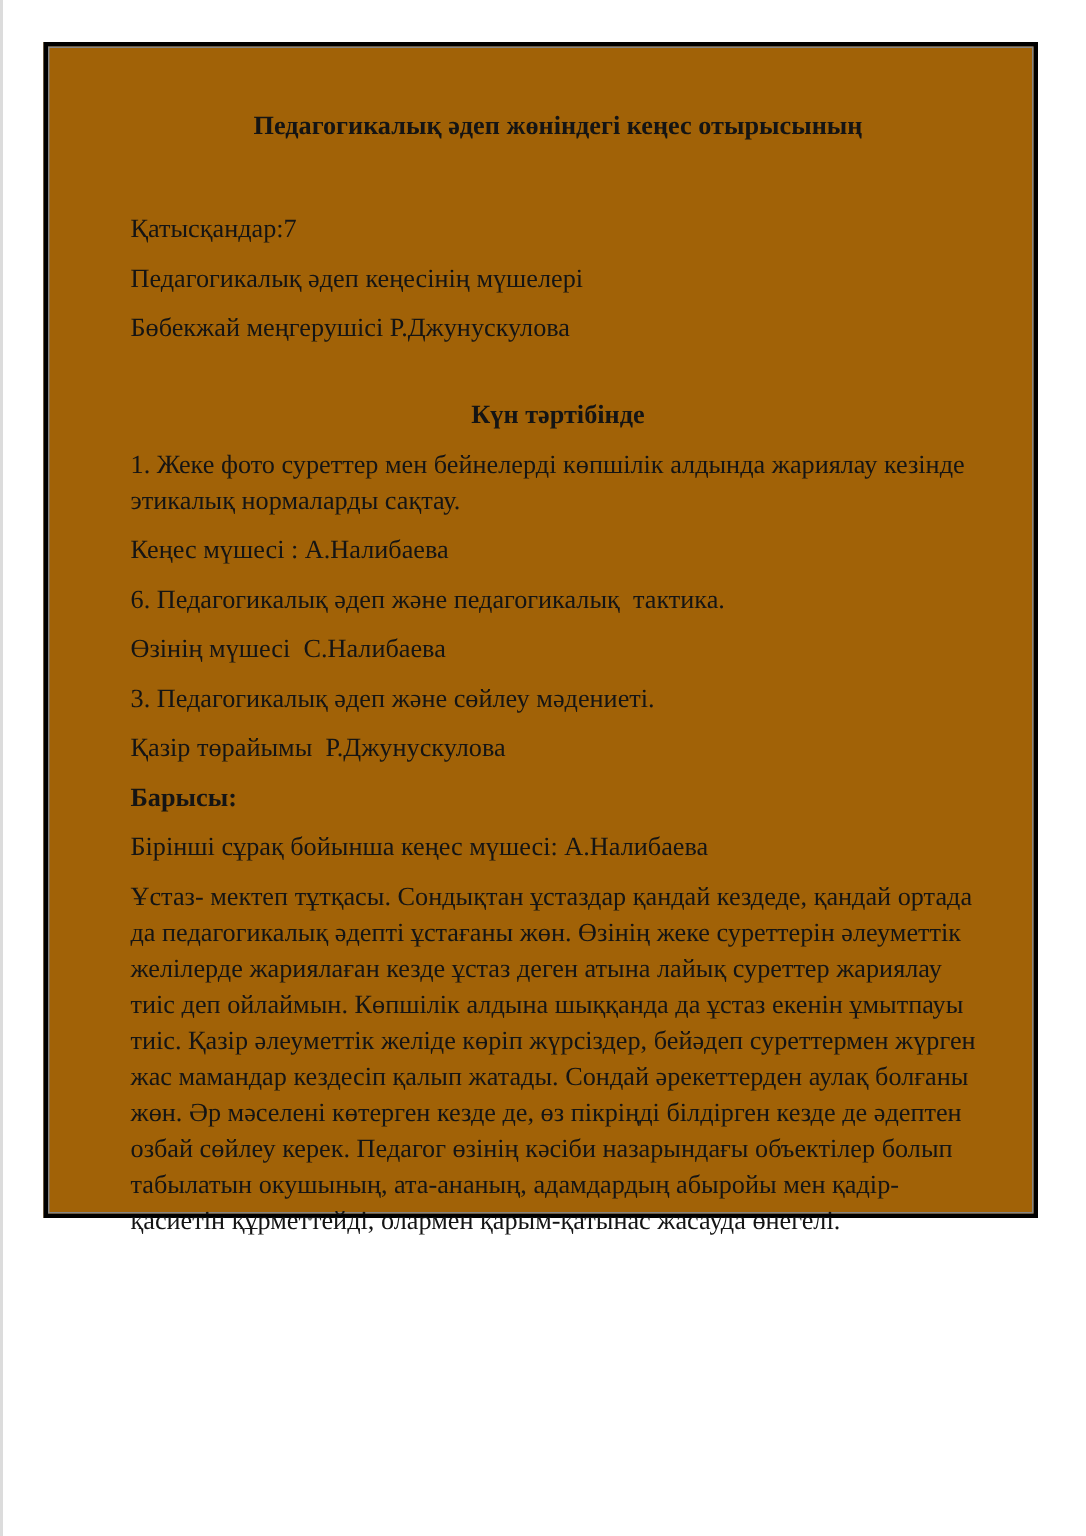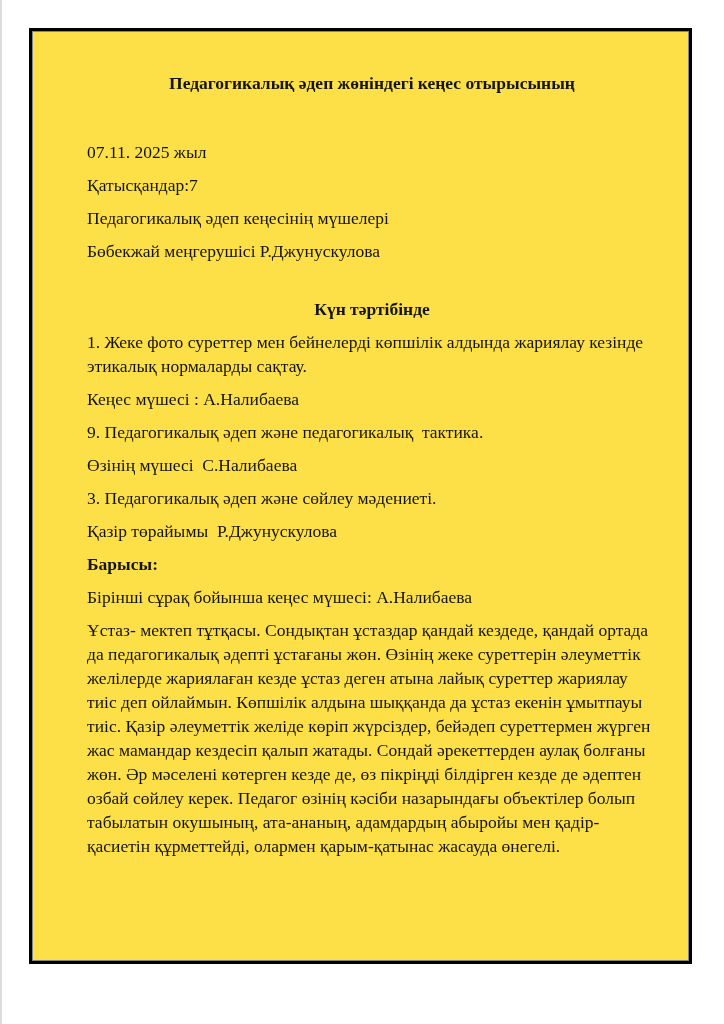--- a/index.html
+++ b/index.html
@@ -16,23 +16,23 @@
     position: absolute;
     left: 0; top: 0;
     width: 2px; height: 1024px;
     background: #dcdcdc;
   }
   .frame {
     position: absolute;
     left: 29px;
     top: 28px;
     width: 663px;
-    height: 936px;
+    height: 784px;
     border: 3px solid #000000;
-    background: #fde047;
+    background: #a16207;
   }
   .frame::before {
     content: "";
     position: absolute;
     inset: 0;
     border: 1px solid #868686;
     pointer-events: none;
   }
   .content {
     position: relative;
@@ -58,32 +58,31 @@
 
 <div class="scan-edge"></div>
 
 <div class="frame">
   <div class="content">
 
     <p class="t-center t-bold title-gap">Педагогикалық әдеп жөніндегі кеңес отырысының</p>
 
     <div class="gap-lg"></div>
 
-    <p>07.11. 2025 жыл</p>
     <p>Қатысқандар:7</p>
     <p>Педагогикалық әдеп кеңесінің мүшелері</p>
     <p>Бөбекжай меңгерушісі Р.Джунускулова</p>
 
     <div class="gap-md"></div>
 
     <p class="t-center t-bold">Күн тәртібінде</p>
 
     <p>1. Жеке фото суреттер мен бейнелерді көпшілік алдында жариялау кезінде этикалық нормаларды сақтау.</p>
     <p>Кеңес мүшесі : А.Налибаева</p>
-    <p>9. Педагогикалық әдеп және педагогикалық  тактика.</p>
+    <p>6. Педагогикалық әдеп және педагогикалық  тактика.</p>
     <p>Өзінің мүшесі  С.Налибаева</p>
     <p>3. Педагогикалық әдеп және сөйлеу мәдениеті.</p>
     <p>Қазір төрайымы  Р.Джунускулова</p>
 
     <p class="t-bold">Барысы:</p>
 
     <p>Бірінші сұрақ бойынша кеңес мүшесі: А.Налибаева</p>
     <p>Ұстаз- мектеп тұтқасы. Сондықтан ұстаздар қандай кездеде, қандай ортада да педагогикалық әдепті ұстағаны жөн. Өзінің жеке суреттерін әлеуметтік желілерде жариялаған кезде ұстаз деген атына лайық суреттер жариялау тиіс деп ойлаймын. Көпшілік алдына шыққанда да ұстаз екенін ұмытпауы тиіс. Қазір әлеуметтік желіде көріп жүрсіздер, бейәдеп суреттермен жүрген жас мамандар кездесіп қалып жатады. Сондай әрекеттерден аулақ болғаны жөн. Әр мәселені көтерген кезде де, өз пікріңді білдірген кезде де әдептен озбай сөйлеу керек. Педагог өзінің кәсіби назарындағы объектілер болып табылатын окушының, ата-ананың, адамдардың абыройы мен қадір-қасиетін құрметтейді, олармен қарым-қатынас жасауда өнегелі.</p>
 
   </div>

